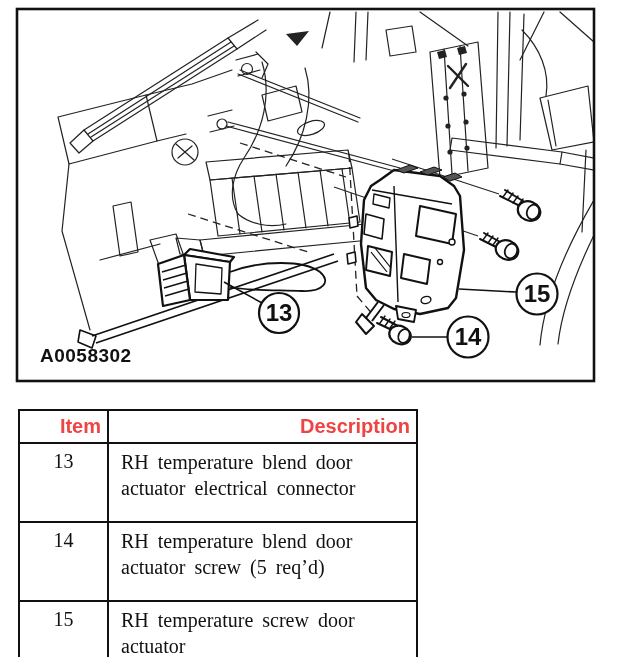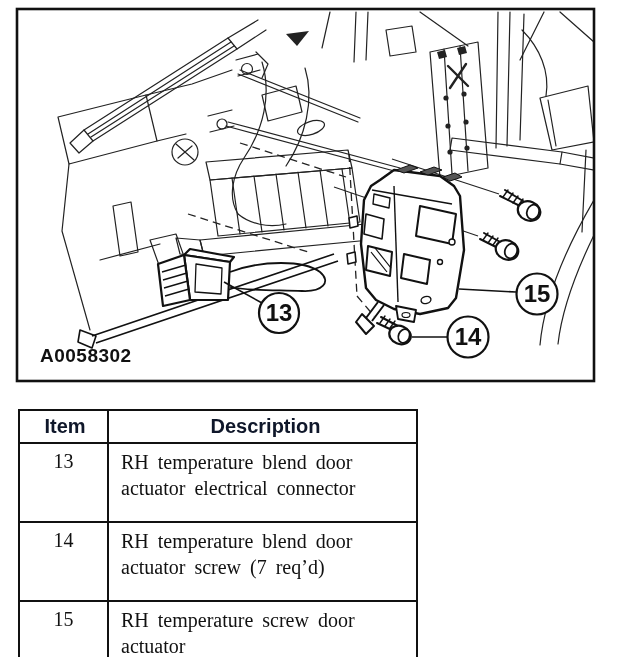--- a/index.html
+++ b/index.html
@@ -10,22 +10,22 @@
   .figure-panel { position:absolute; left:0; top:0; width:618px; height:390px; }
   .figure-panel svg { display:block; }
   .callout-num  { font:bold 24px "Liberation Sans", sans-serif; fill:#111; text-anchor:middle; }
   .figure-id    { font:bold 19px "Liberation Sans", sans-serif; fill:#111; letter-spacing:.5px; }
   .parts-table {
     position:absolute; left:18px; top:409px; width:400px;
     border-collapse:collapse; table-layout:fixed; background:#fff;
   }
   .parts-table th, .parts-table td { border:2px solid #111; }
   .parts-table th {
-    font:bold 20px "Liberation Sans", sans-serif; color:#0f172a;
-    text-align:center; padding:4px 6px 4px 9px;
+    font:bold 20px "Liberation Sans", sans-serif; color:#ef4444;
+    text-align:right; padding:4px 6px 4px 9px;
   }
   th.col-item { width:72px; }
   th.col-desc { padding-left:12px; }
   .cell-item {
     font:20px "Liberation Serif", serif; color:#111;
     text-align:center; vertical-align:top; padding-top:6px;
   }
   .cell-desc {
     font:20px "Liberation Serif", serif; color:#111;
     line-height:26px; word-spacing:4px; padding:5px 40px 20px 12px;
@@ -209,20 +209,20 @@
       <th class="col-desc">Description</th>
     </tr>
   </thead>
   <tbody>
     <tr>
       <td class="cell-item">13</td>
       <td class="cell-desc">RH temperature blend door actuator electrical connector</td>
     </tr>
     <tr>
       <td class="cell-item">14</td>
-      <td class="cell-desc">RH temperature blend door actuator screw (7 req’d)</td>
+      <td class="cell-desc">RH temperature blend door actuator screw (5 req’d)</td>
     </tr>
     <tr>
       <td class="cell-item">15</td>
       <td class="cell-desc">RH temperature screw door actuator</td>
     </tr>
   </tbody>
 </table>
 
 </body></html>

